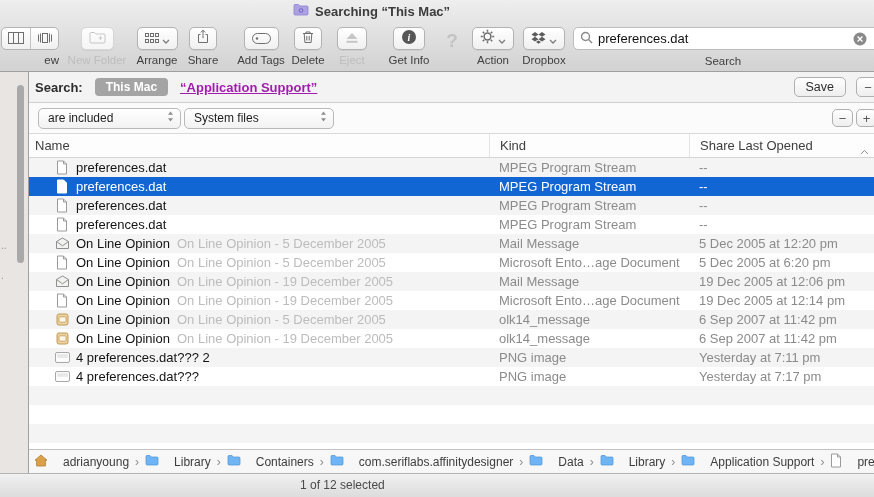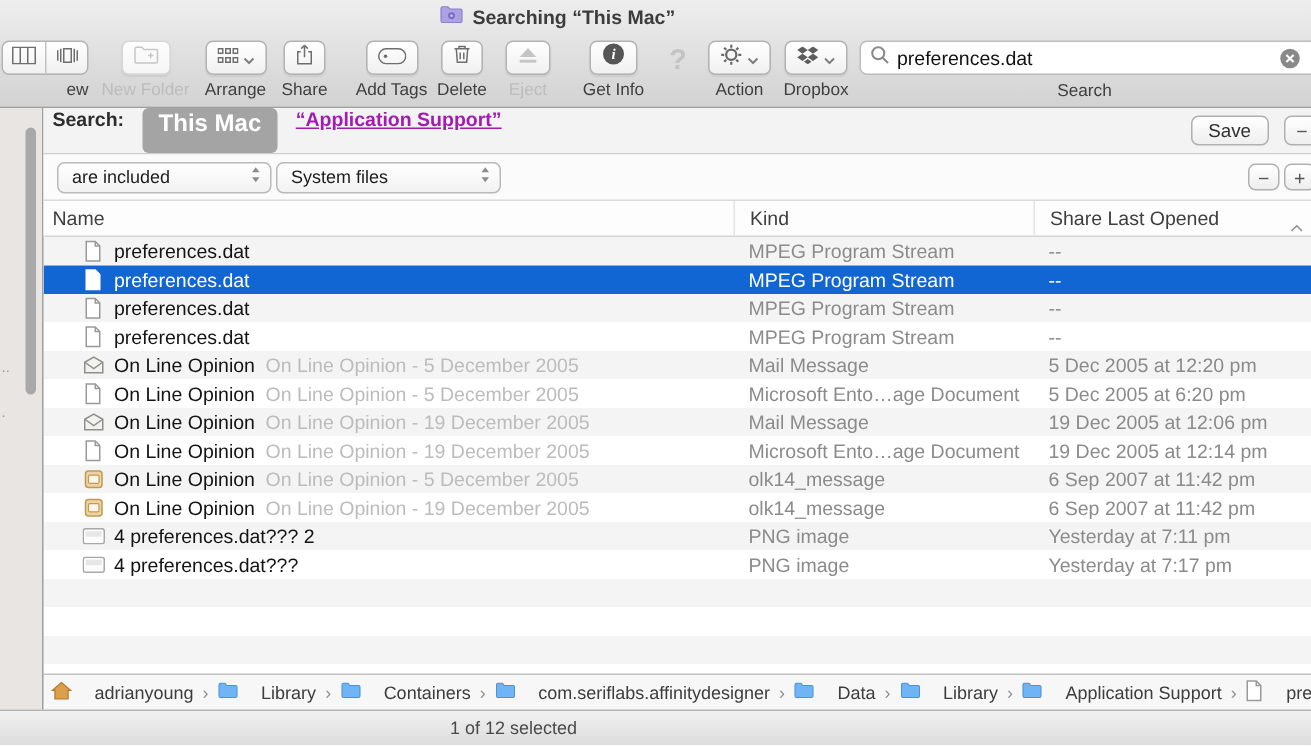--- a/index.html
+++ b/index.html
@@ -51,25 +51,25 @@
   
   .body { display:flex; height:401px; }
   .sliver { width:29px; background:#e8e5e2; border-right:1px solid #a0a0a0; position:relative; flex:none; }
   .sliver .frag { position:absolute; left:1px; font-size:10px; color:#999; }
   .sliver .scroll { position:absolute; left:17px; top:13px; width:7px; height:178px;
                     border-radius:4px; background:#a9a9a9; }
   .main { flex:1; display:flex; flex-direction:column; min-width:0; }
   
   .scopebar {
     height:31px; background:#f3f3f3; border-bottom:1px solid #cfcfcf;
-    display:flex; position:relative; font-size:13px;
+    display:flex; align-items:center; position:relative; font-size:13px;
   }
   .scopebar .lbl { font-weight:bold; color:#2e2e2e; margin-left:6px; }
   .scope-pill {
-    margin-left:12px; background:#a4a4a4; color:#fff; font-weight:bold; font-size:16px;
+    margin-left:12px; background:#a4a4a4; color:#fff; font-weight:bold; font-size:12px;
     border-radius:4px; padding:2px 11px;
   }
   .scope-ctx { font-weight:bold; color:#a21caf; margin-left:12px;text-decoration:underline; }
   .save-btn {
     position:absolute; right:28px; top:5px; height:20px; padding:0 11px;
     border:1px solid #b0b0b0; border-radius:5px; background:linear-gradient(#ffffff,#eeeeee);
     font-size:12.5px; color:#2e2e2e; display:flex; align-items:center;
   }
   .mini-btn {
     height:20px; width:24px; border:1px solid #b0b0b0; border-radius:5px;

